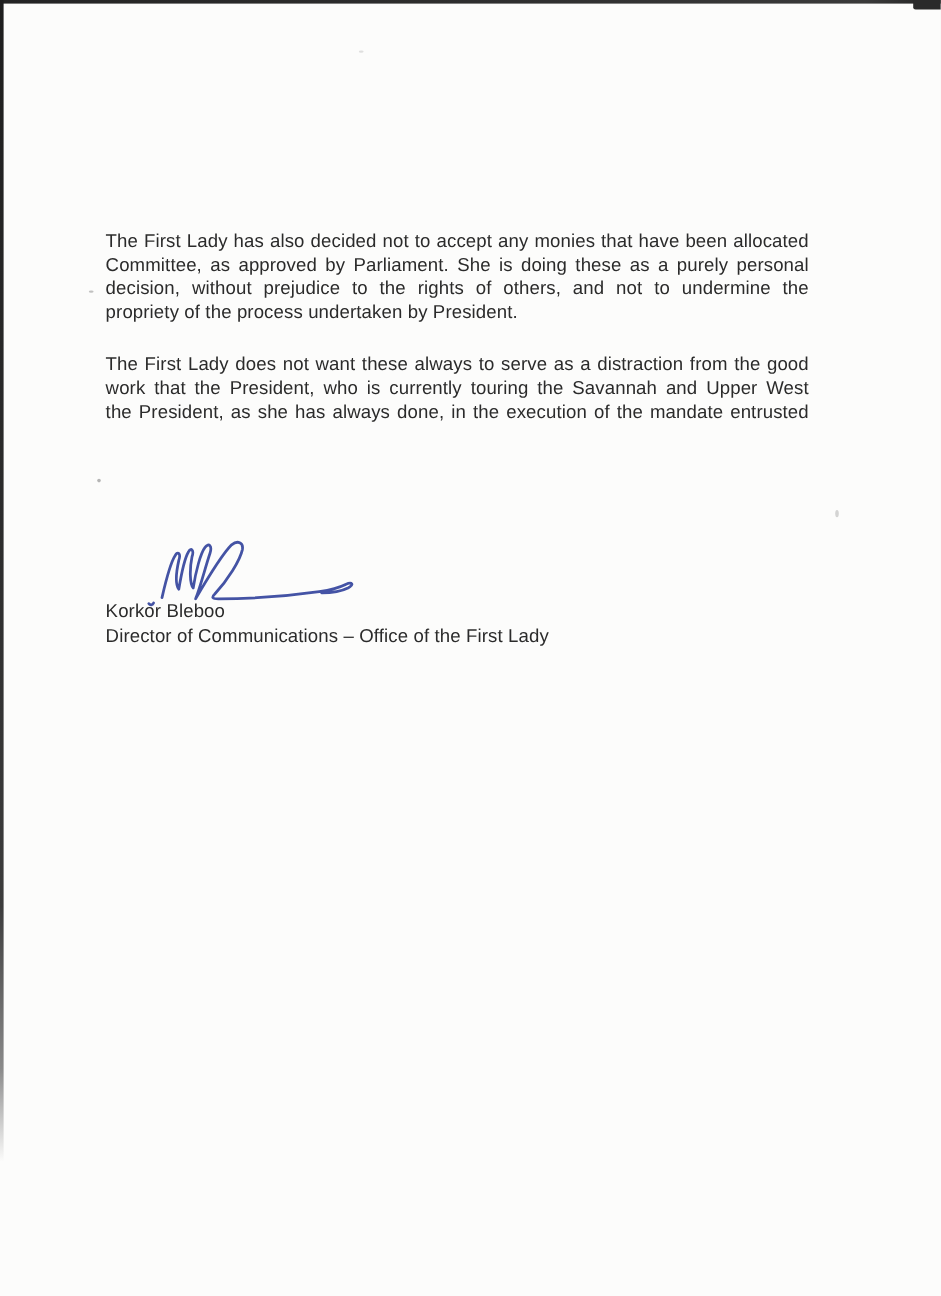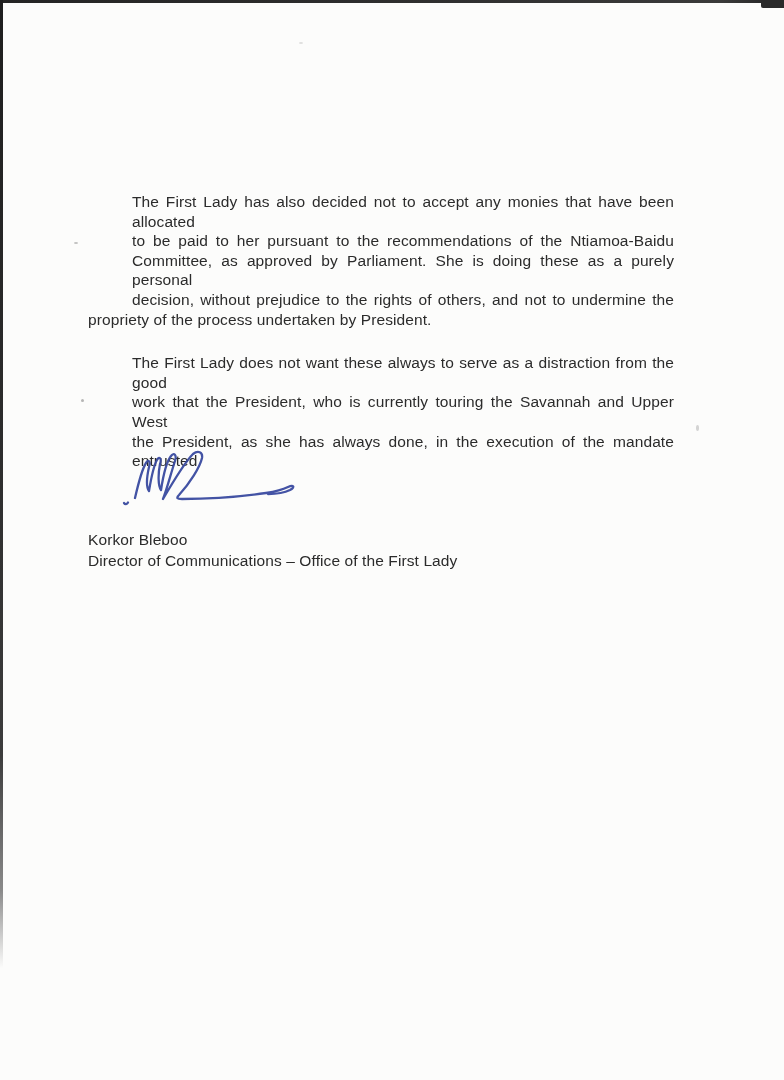--- a/index.html
+++ b/index.html
@@ -31,45 +31,44 @@
   .speck.s3{left:696px;top:425px;width:3px;height:6px;background:#ababab;opacity:.5;}
   .speck.s4{left:299px;top:42px;width:4px;height:2px;background:#cccccc;opacity:.6;}
   
   .letter-text{
     position:absolute;left:88px;top:192px;width:586px;
     color:#2b2b2b;font-size:15.5px;line-height:19.6px;
     letter-spacing:.1px;
   }
   .para{margin:0 0 24px 0;}
   .line{display:block;white-space:normal;}
-  .line.j{text-align:justify;text-align-last:justify;margin-left:44px;}
+  .line.j{text-align:justify;text-align-last:justify;}
   
   .signature-wrap{position:absolute;left:118px;top:449px;width:200px;height:58px;}
   .signoff{
-    position:absolute;left:88px;top:530px;color:#2b2b2b;
+    position:absolute;left:88px;top:500px;color:#2b2b2b;
     font-size:15.5px;line-height:20.5px;letter-spacing:.1px;
   }
 </style>
 </head>
 <body>
 
 <div class="page">
 
   <div class="scan-edge-top"></div>
   <div class="scan-corner-tr"></div>
   <div class="scan-edge-left"></div>
   <div class="speck s1"></div>
   <div class="speck s2"></div>
   <div class="speck s3"></div>
   <div class="speck s4"></div>
 
   <div class="letter-text">
     <p class="para">
       <span class="line j">The First Lady has also decided not to accept any monies that have been allocated</span>
-      <span class="line j">to be paid to her pursuant to the recommendations of the Ntiamoa-Baidu</span>
       <span class="line j">Committee, as approved by Parliament. She is doing these as a purely personal</span>
       <span class="line j">decision, without prejudice to the rights of others, and not to undermine the</span>
       <span class="line">propriety of the process undertaken by President.</span>
     </p>
     <p class="para">
       <span class="line j">The First Lady does not want these always to serve as a distraction from the good</span>
       <span class="line j">work that the President, who is currently touring the Savannah and Upper West</span>
       <span class="line j">the President, as she has always done, in the execution of the mandate entrusted</span>
     </p>
   </div>

